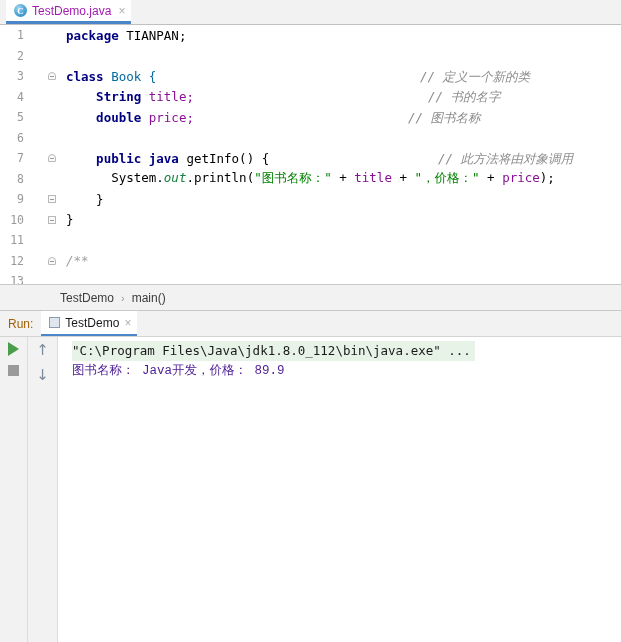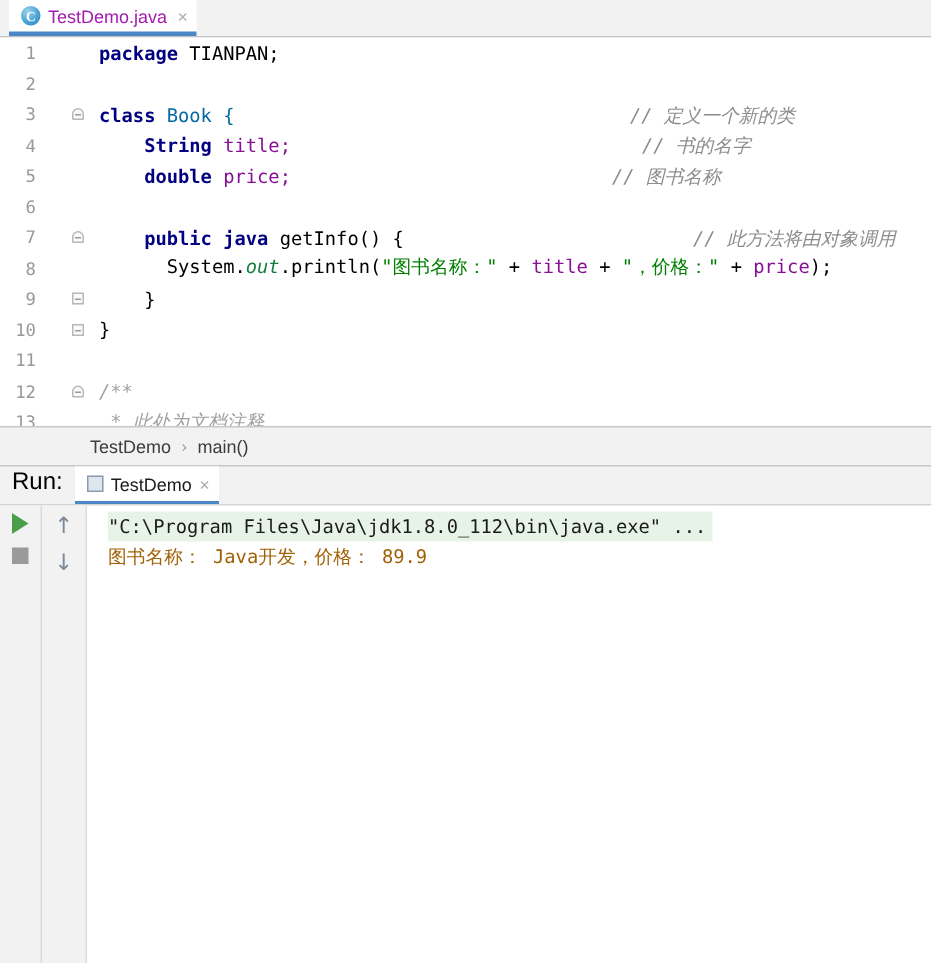--- a/index.html
+++ b/index.html
@@ -168,22 +168,22 @@
   .runbar {
     height: 26px;
     background: #f2f2f2;
     border-top: 1px solid #c8c8c8;
     display: flex;
     align-items: flex-end;
     flex: 0 0 auto;
     box-sizing: border-box;
   }
   .run-label {
-    font-size: 16px;
-    color: #000000;
+    font-size: 12px;
+    color: #a16207;
     padding: 0 8px 5px 8px;
   }
   .run-tab {
     height: 25px;
     display: flex;
     align-items: center;
     gap: 5px;
     padding: 0 6px 0 8px;
     background: #ffffff;
     border-bottom: 2px solid #4a86c8;
@@ -256,21 +256,21 @@
   .console-line {
     line-height: 20px;
     white-space: pre;
   }
   .console-line.cmdline {
     color: #1a1a1a;
     background: #e7f3e7;
     display: inline-block;
     padding-right: 4px;
   }
-  .console-line.outline { color: #a16207; }
+  .console-line.outline { color: #4c1d95; font-family: Liberation Mono, monospace; }
 </style>
 </head>
 <body>
 
 <div class="app">
 
   <div class="tabbar">
     <div class="tab">
       <span class="class-icon">C</span>
       <span class="tab-label">TestDemo.java</span>
@@ -320,21 +320,21 @@
         <span class="gutter-num">6</span>
         <span class="gutter-icon"></span>
         <span class="gutter-fold"><span class="fold-line"></span></span>
         <span class="code-text"></span>
       </div>
 
       <div class="row">
         <span class="gutter-num">7</span>
         <span class="gutter-icon"></span>
         <span class="gutter-fold"><span class="fold-line"></span><span class="fold-box round" style="position:relative;z-index:2"></span></span>
-        <span class="code-text">    <span class="kw">public</span> <span class="kw">java</span> <span class="id">getInfo() {</span><span class="inline-cmt" style="left:402px">// 此方法将由对象调用</span></span>
+        <span class="code-text">    <span class="kw">public</span> <span class="kw">java</span> <span class="id">getInfo() {</span><span class="inline-cmt" style="left:378px">// 此方法将由对象调用</span></span>
       </div>
 
       <div class="row">
         <span class="gutter-num">8</span>
         <span class="gutter-icon"></span>
         <span class="gutter-fold"><span class="fold-line"></span></span>
         <span class="code-text">      <span class="id">System.</span><span class="stat">out</span><span class="id">.println(</span><span class="str">"图书名称："</span><span class="pun"> + </span><span class="fld">title</span><span class="pun"> + </span><span class="str">"，价格："</span><span class="pun"> + </span><span class="fld">price</span><span class="pun">);</span></span>
       </div>
 
       <div class="row">
@@ -362,21 +362,20 @@
         <span class="gutter-num">12</span>
         <span class="gutter-icon"></span>
         <span class="gutter-fold"><span class="fold-box round"></span></span>
         <span class="code-text"><span class="doc">/**</span></span>
       </div>
 
       <div class="row">
         <span class="gutter-num">13</span>
         <span class="gutter-icon"></span>
         <span class="gutter-fold"><span class="fold-line"></span></span>
-        <span class="code-text"> <span class="doc">* 此处为文档注释</span></span>
       </div>
 
     </div>
   </div>
 
   <div class="breadcrumb">
     <span class="crumb">TestDemo</span>
     <span class="crumb-sep">›</span>
     <span class="crumb">main()</span>
   </div>

